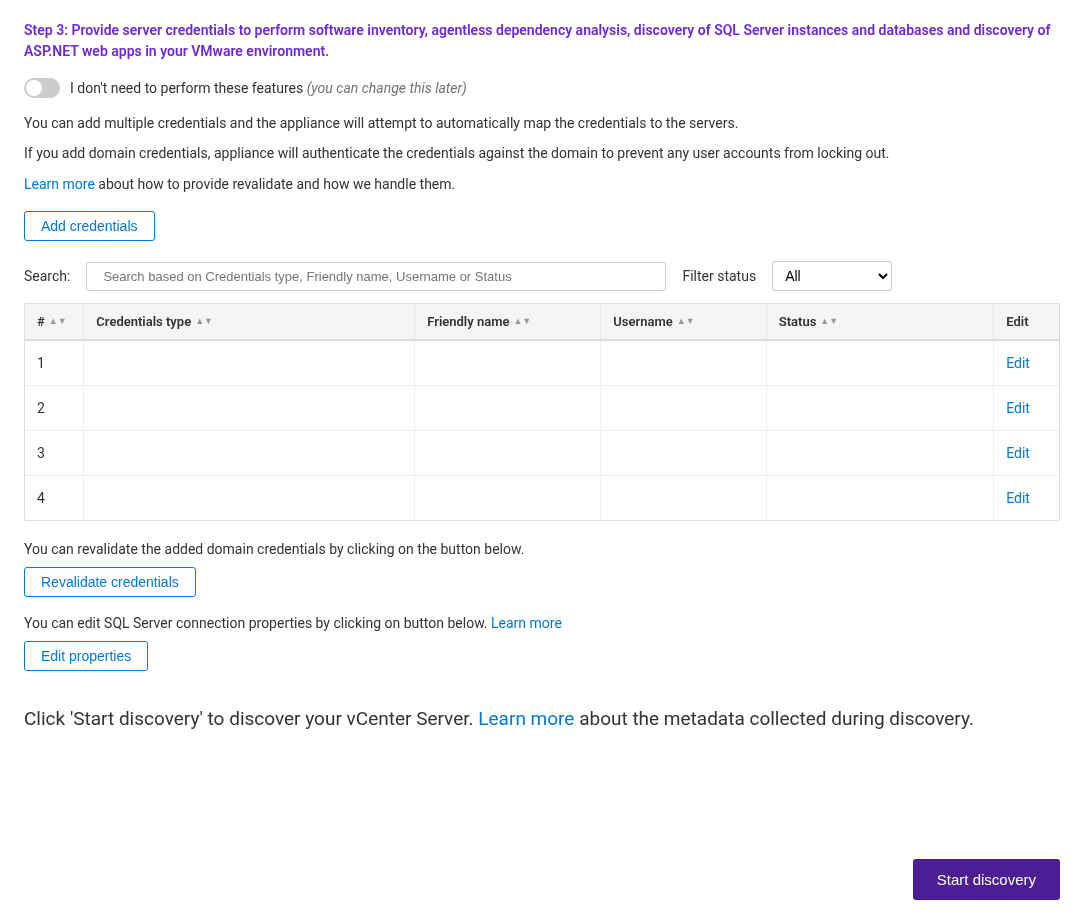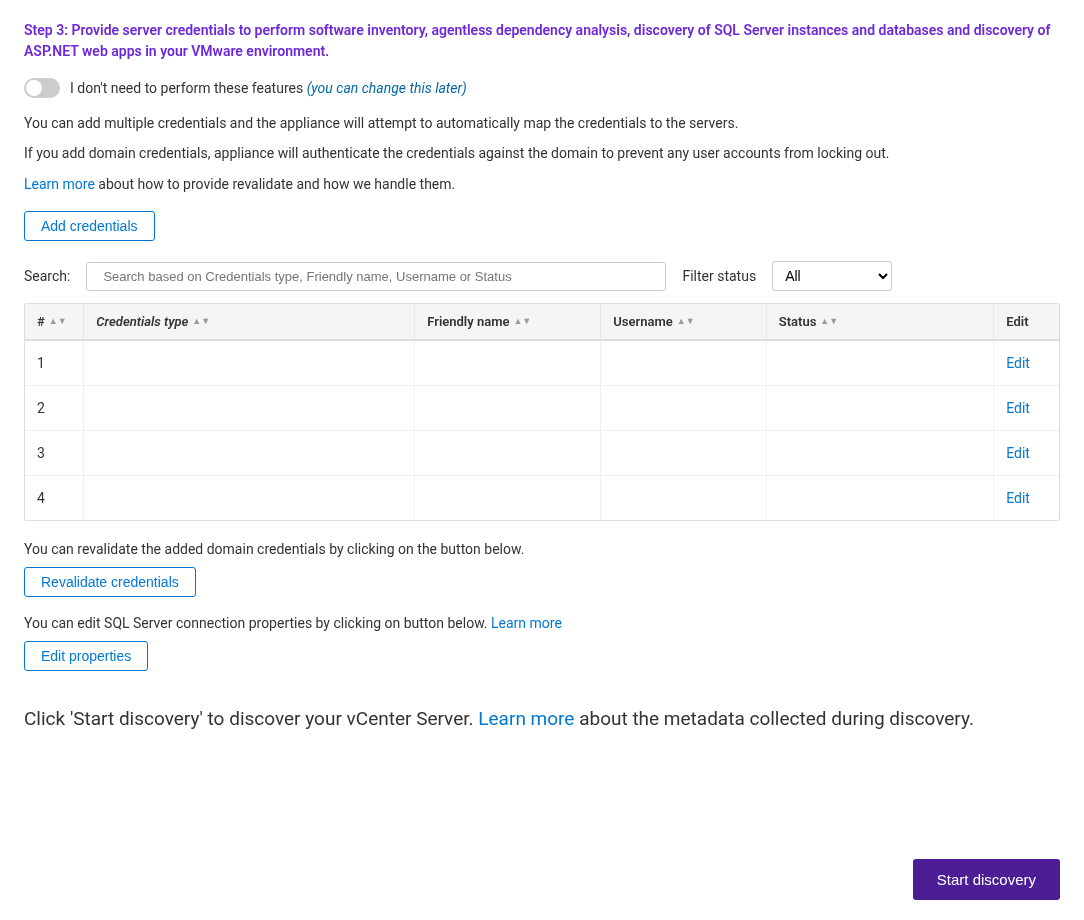--- a/index.html
+++ b/index.html
@@ -44,21 +44,21 @@
       border-radius: 50%;
       top: 2px;
       left: 2px;
       transition: left 0.2s;
     }
     .toggle-label {
       font-size: 14px;
       color: #333;
     }
     .toggle-label em {
-      color: #0369a1;
+      color: #737373;
     }
     .info-text {
       font-size: 14px;
       color: #333;
       line-height: 1.6;
       margin-bottom: 8px;
     }
     .link {
       color: #0078d4;
       text-decoration: none;
@@ -207,21 +207,21 @@
       background: #4c1d95;
       color: #fff;
       border: none;
       padding: 12px 24px;
       border-radius: 3px;
       cursor: pointer;
       font-size: 15px;
       font-weight: 500;
     }
     .th-hash { width: 50px; }
-    .th-cred { width: 32%; font-style: italic; }
+    .th-cred { width: 32%; }
     .th-friendly { width: 18%; }
     .th-username { width: 16%; }
     .th-status { width: 22%; }
     .th-edit { width: 60px; }
   </style>
 </head>
 <body>
 
 
 

